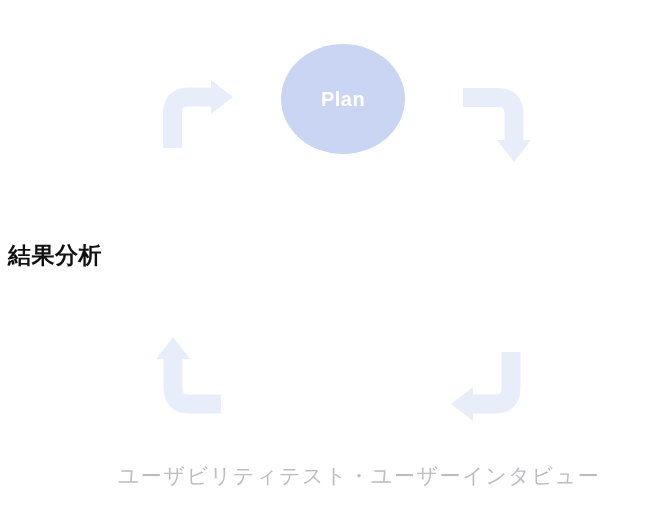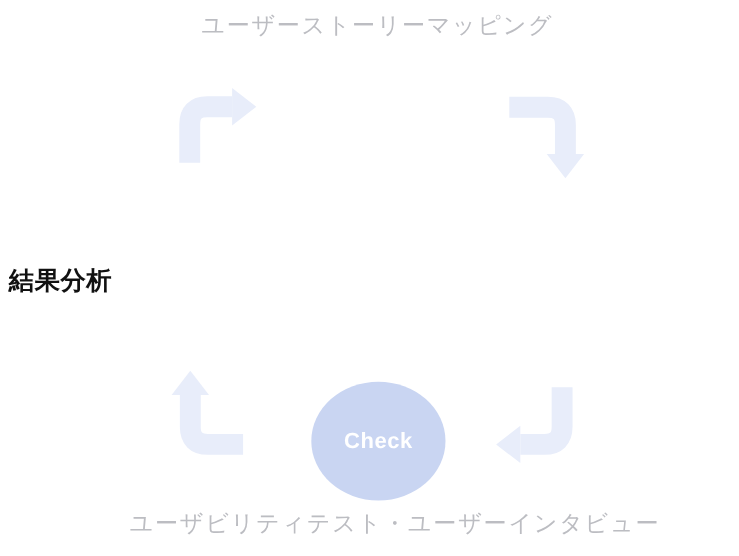--- a/index.html
+++ b/index.html
@@ -63,26 +63,25 @@
     <g>
       <path class="arrow-path" d="M 511 352 L 511 388 Q 511 404 495 404 L 473 404"></path>
       <polygon class="arrow-head" points="473,387 473,421 451,404"></polygon>
     </g>
     <g>
       <path class="arrow-path" d="M 221 404 L 189 404 Q 173 404 173 388 L 173 359"></path>
       <polygon class="arrow-head" points="156,359 190,359 173,337"></polygon>
     </g>
   </svg>
 
-  <div class="caption caption-top">ユーザーストーリーマッピング</div>
+
+  <div class="node node-plan node--inactive">
+    <span>Plan</span>
+  </div>
 
 
-
-  <div class="node node-check node--inactive">
-    <span>Check</span>
-  </div>
 
 
   <div class="side-label side-label-left">結果分析</div>
 
   <div class="caption caption-bottom">ユーザビリティテスト・ユーザーインタビュー</div>
 
 </div>
 
 </body></html>

